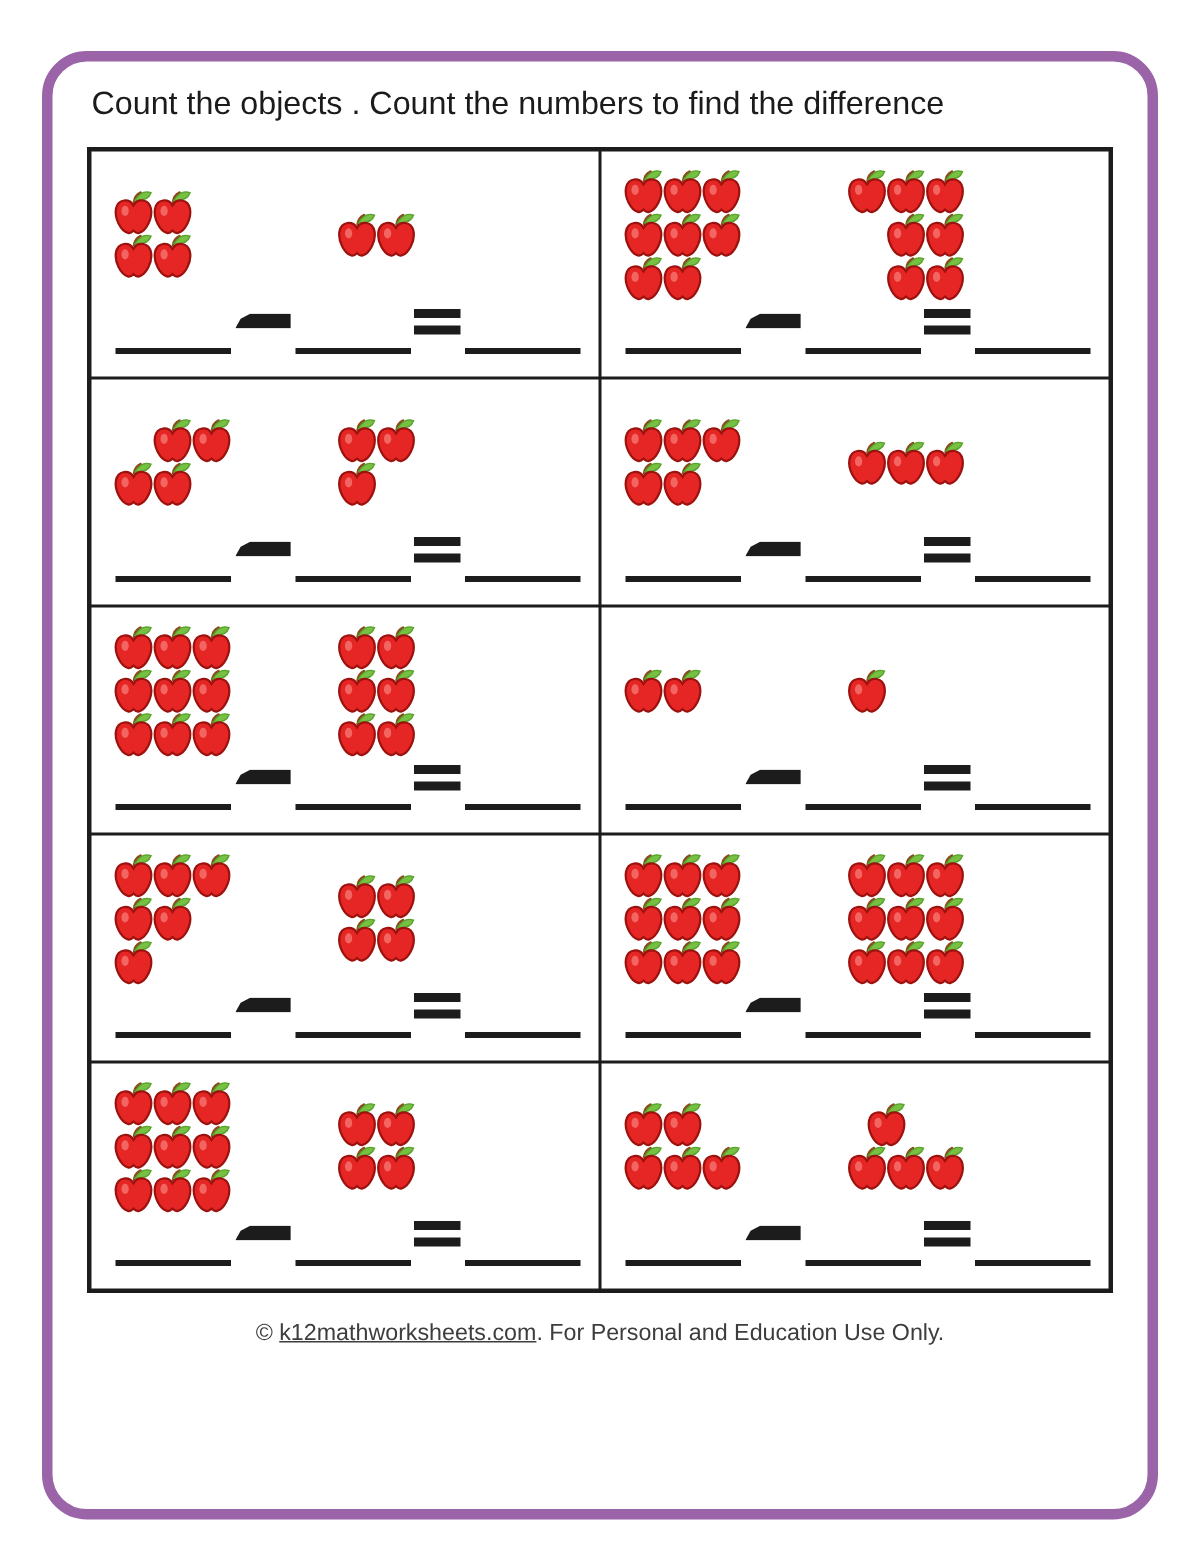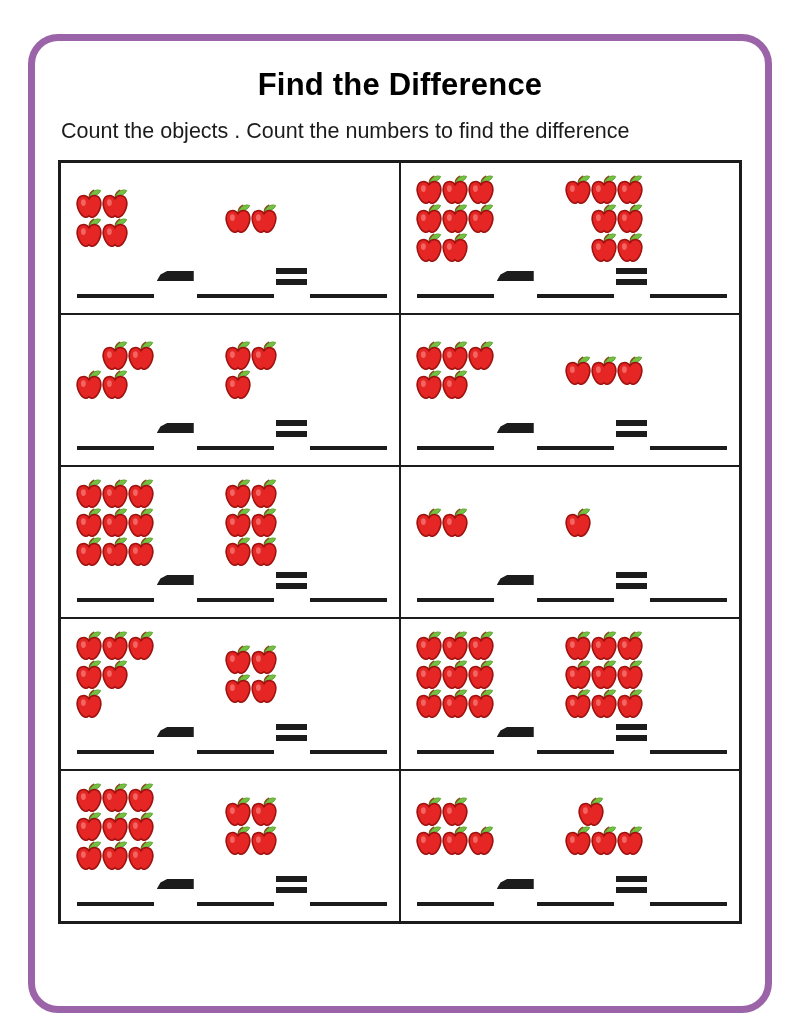--- a/index.html
+++ b/index.html
@@ -98,21 +98,20 @@
   a.footer-link {
     color: var(--footer-text, #3d3d3d);
     text-decoration: underline;
     cursor: pointer;
   }
 </style>
 </head>
 <body>
 
 <div class="frame">
-  <h1 class="title">Find the Difference</h1>
   <p class="instructions">Count the objects . Count the numbers to find the difference</p>
   <div class="grid">
   <div class="cell">
     <div class="apple-area">
       <div class="apple-group group-left">
             <div class="apple-row" style="margin-left: 0px;">
   <svg class="apple" viewBox="0 0 30 32" xmlns="http://www.w3.org/2000/svg">
     <path d="M15.5 8 Q16 3.5 20 1.5" fill="none" stroke="var(--stem-brown)" stroke-width="2" stroke-linecap="round"></path>
     <path d="M16 7 Q21 -1 27.5 1.5 Q25.5 7.5 16 7 Z" fill="var(--leaf-green)" stroke="var(--leaf-outline)" stroke-width="1"></path>
     <path d="M15 10.5 C12 5.5 4 5.5 2.5 13 C1.2 19.8 6 29 11 30.2 C13 30.7 14 29.6 15 28.6 C16 29.6 17 30.7 19 30.2 C24 29 28.8 19.8 27.5 13 C26 5.5 18 5.5 15 10.5 Z" fill="var(--apple-red)" stroke="var(--apple-outline)" stroke-width="1.6"></path>
@@ -1063,13 +1062,14 @@
       <div class="minus"></div>
       <div class="blank"></div>
       <div class="equals">
             <i></i>
             <i></i>
           </div>
       <div class="blank"></div>
     </div>
   </div>
 </div>
+  <p class="footer"><span>© </span><a class="footer-link">k12mathworksheets.com</a><span>. For Personal and Education Use Only.</span></p>
 </div>
 
 </body></html>

